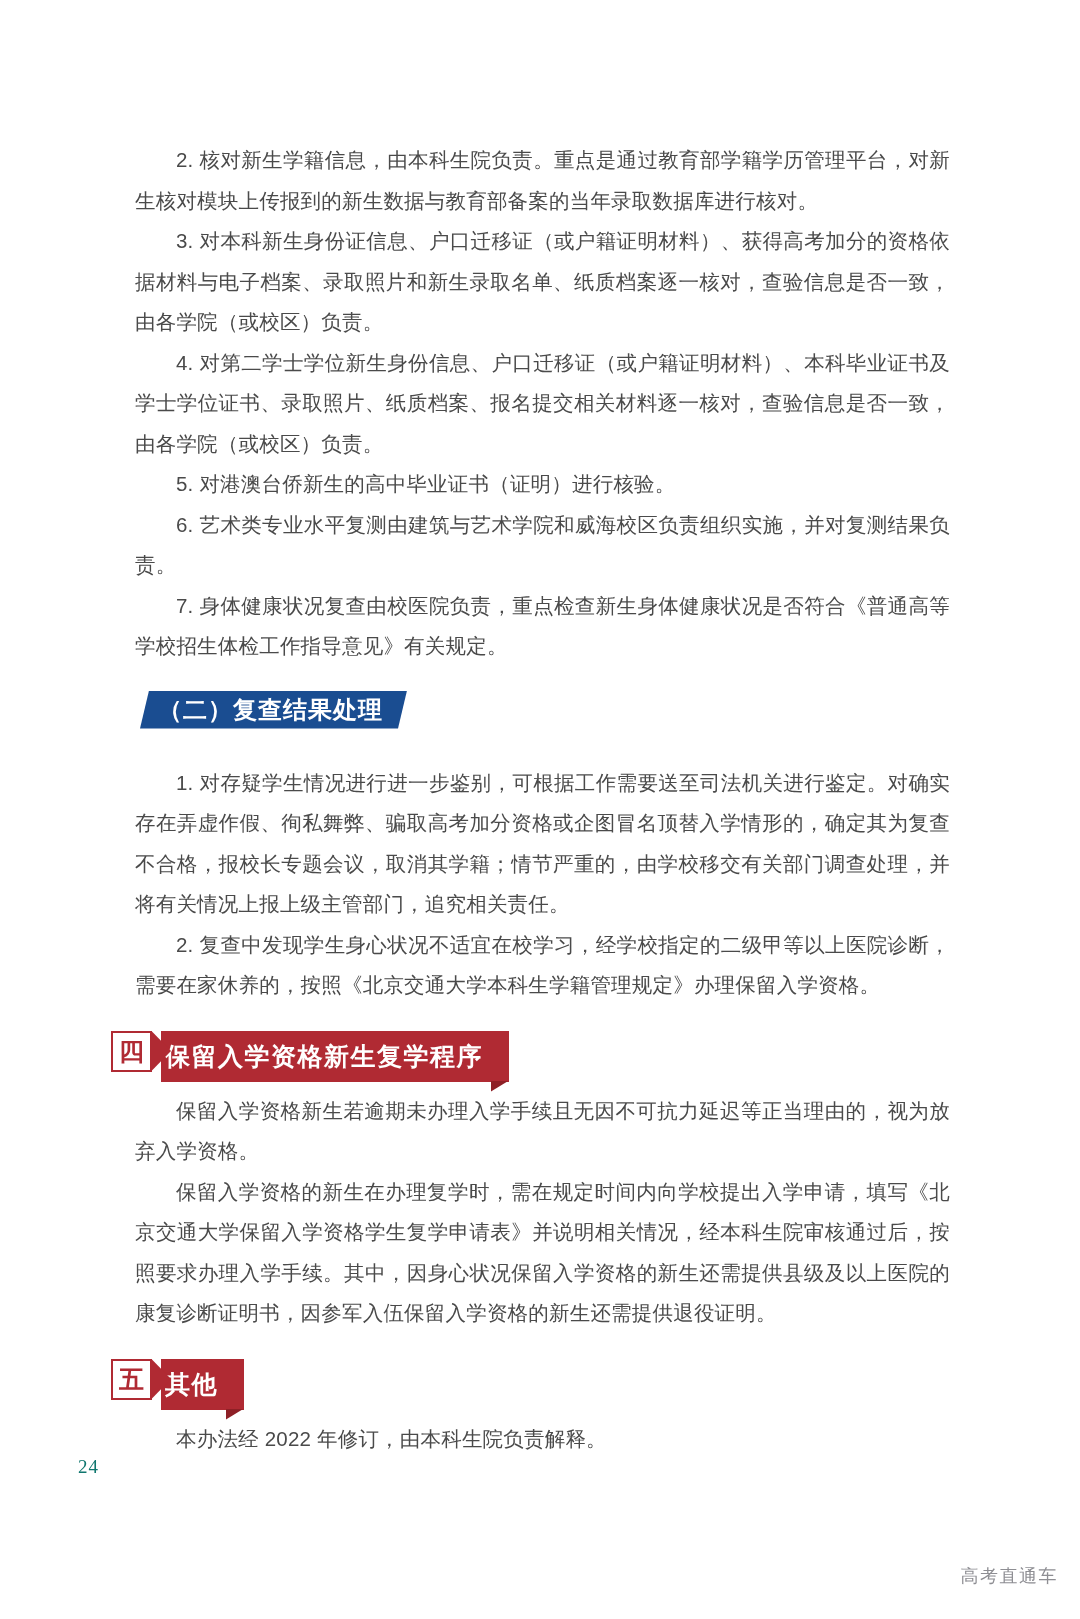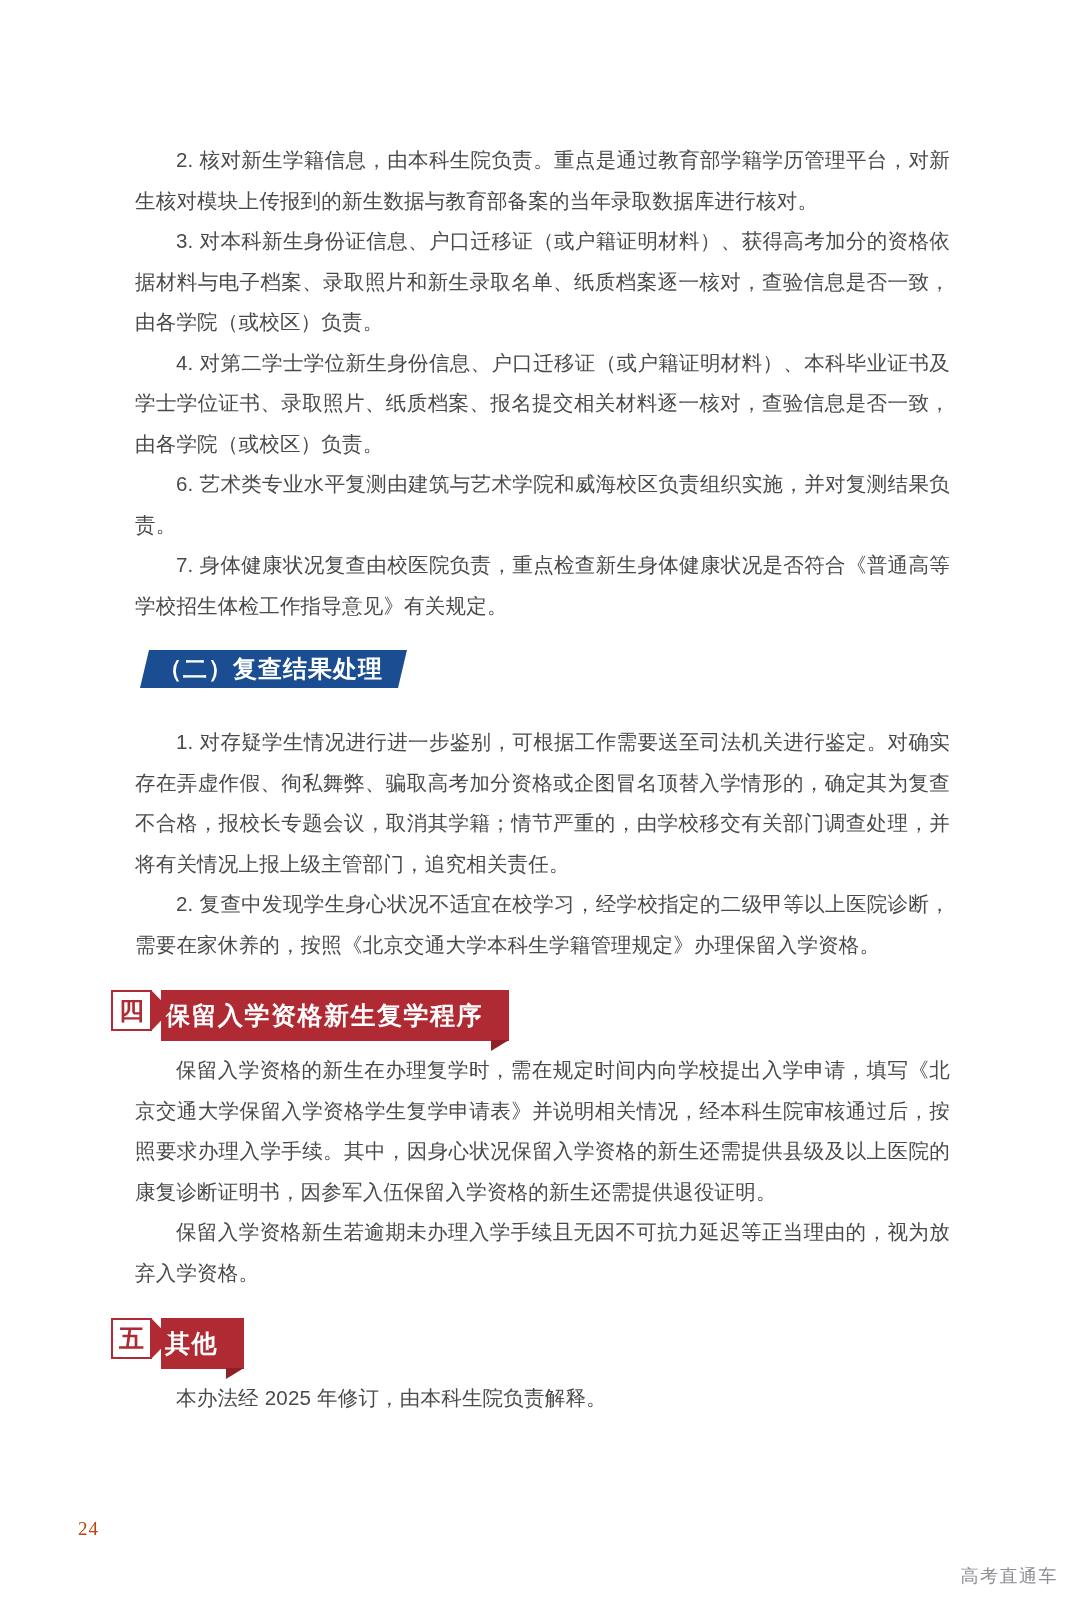--- a/index.html
+++ b/index.html
@@ -122,23 +122,23 @@
     bottom: -10px;
     width: 18px;
     height: 11px;
     background: #8e2026;
     clip-path: polygon(0 0, 100% 0, 0 100%);
   }
   
   .page-number {
     position: absolute;
     left: 78px;
-    top: 1518px;
+    top: 1456px;
     font-size: 19px;
-    color: #c2410c;
+    color: #0f766e;
     font-family: "Liberation Serif", "DejaVu Serif", serif;
     letter-spacing: 1px;
   }
   .watermark {
     position: absolute;
     right: 22px;
     top: 1548px;
     font-size: 18px;
     color: #8e8e93;
     letter-spacing: 1.5px;
@@ -149,49 +149,50 @@
 </head>
 <body>
 
 <div class="page">
 
   <div class="content">
 
     <p class="para indent">2. 核对新生学籍信息，由本科生院负责。重点是通过教育部学籍学历管理平台，对新生核对模块上传报到的新生数据与教育部备案的当年录取数据库进行核对。</p>
     <p class="para indent">3. 对本科新生身份证信息、户口迁移证（或户籍证明材料）、获得高考加分的资格依据材料与电子档案、录取照片和新生录取名单、纸质档案逐一核对，查验信息是否一致，由各学院（或校区）负责。</p>
     <p class="para indent">4. 对第二学士学位新生身份信息、户口迁移证（或户籍证明材料）、本科毕业证书及学士学位证书、录取照片、纸质档案、报名提交相关材料逐一核对，查验信息是否一致，由各学院（或校区）负责。</p>
+    <p class="para indent">5. 对港澳台侨新生的高中毕业证书（证明）进行核验。</p>
     <p class="para indent">6. 艺术类专业水平复测由建筑与艺术学院和威海校区负责组织实施，并对复测结果负责。</p>
     <p class="para indent">7. 身体健康状况复查由校医院负责，重点检查新生身体健康状况是否符合《普通高等学校招生体检工作指导意见》有关规定。</p>
 
     <div class="banner-blue-wrap">
       <span class="banner-blue">（二）复查结果处理</span>
     </div>
 
     <p class="para indent">1. 对存疑学生情况进行进一步鉴别，可根据工作需要送至司法机关进行鉴定。对确实存在弄虚作假、徇私舞弊、骗取高考加分资格或企图冒名顶替入学情形的，确定其为复查不合格，报校长专题会议，取消其学籍；情节严重的，由学校移交有关部门调查处理，并将有关情况上报上级主管部门，追究相关责任。</p>
     <p class="para indent">2. 复查中发现学生身心状况不适宜在校学习，经学校指定的二级甲等以上医院诊断，需要在家休养的，按照《北京交通大学本科生学籍管理规定》办理保留入学资格。</p>
 
     <div class="banner-red-wrap">
       <span class="banner-red">
         <span class="num">四</span>
         <span class="arrow"></span>
         <span class="body">保留入学资格新生复学程序<span class="tail"></span></span>
       </span>
     </div>
 
+    <p class="para indent">保留入学资格新生若逾期未办理入学手续且无因不可抗力延迟等正当理由的，视为放弃入学资格。</p>
     <p class="para indent">保留入学资格的新生在办理复学时，需在规定时间内向学校提出入学申请，填写《北京交通大学保留入学资格学生复学申请表》并说明相关情况，经本科生院审核通过后，按照要求办理入学手续。其中，因身心状况保留入学资格的新生还需提供县级及以上医院的康复诊断证明书，因参军入伍保留入学资格的新生还需提供退役证明。</p>
-    <p class="para indent">保留入学资格新生若逾期未办理入学手续且无因不可抗力延迟等正当理由的，视为放弃入学资格。</p>
 
     <div class="banner-red-wrap">
       <span class="banner-red">
         <span class="num">五</span>
         <span class="arrow"></span>
         <span class="body">其他<span class="tail"></span></span>
       </span>
     </div>
 
-    <p class="para indent">本办法经 2025 年修订，由本科生院负责解释。</p>
+    <p class="para indent">本办法经 2022 年修订，由本科生院负责解释。</p>
 
   </div>
 
   <div class="page-number">24</div>
   <div class="watermark">高考直通车</div>
 
 </div>
 
 </body></html>

